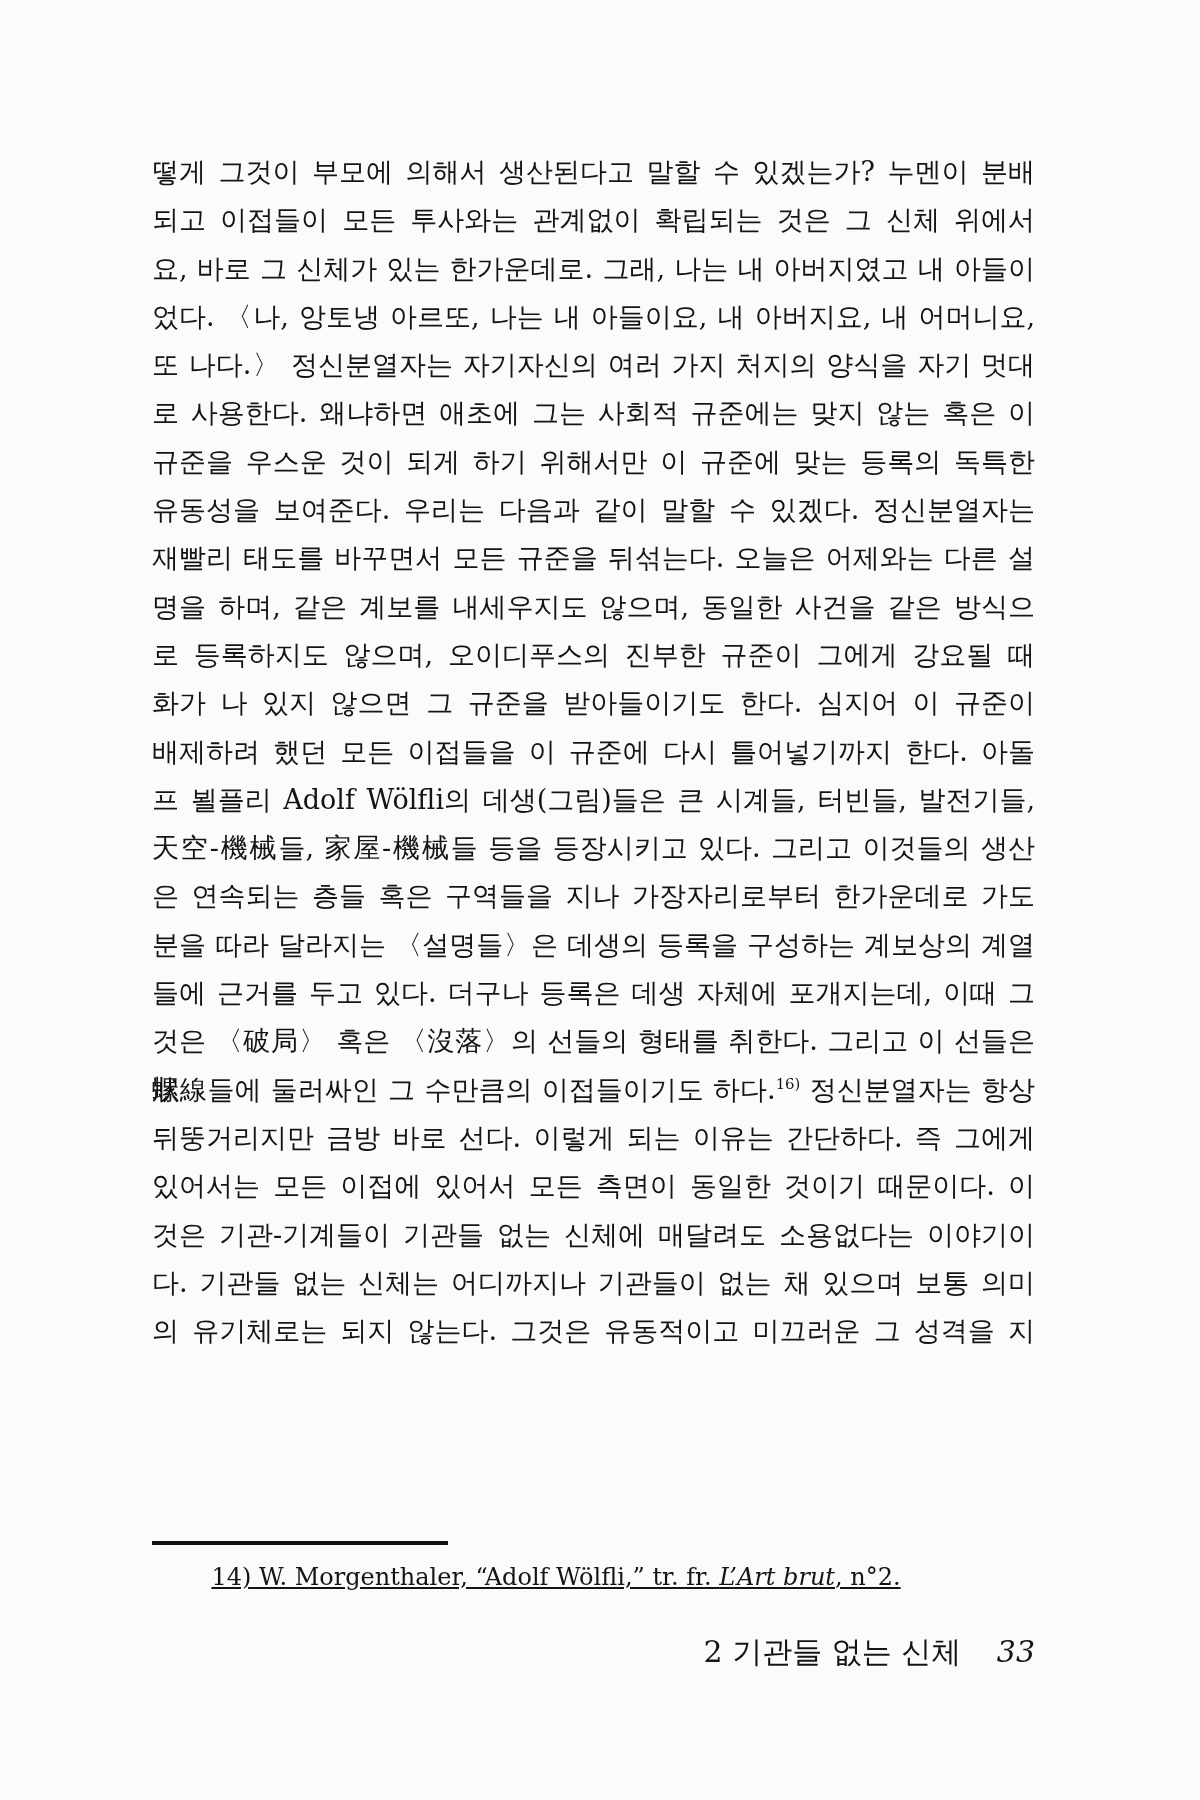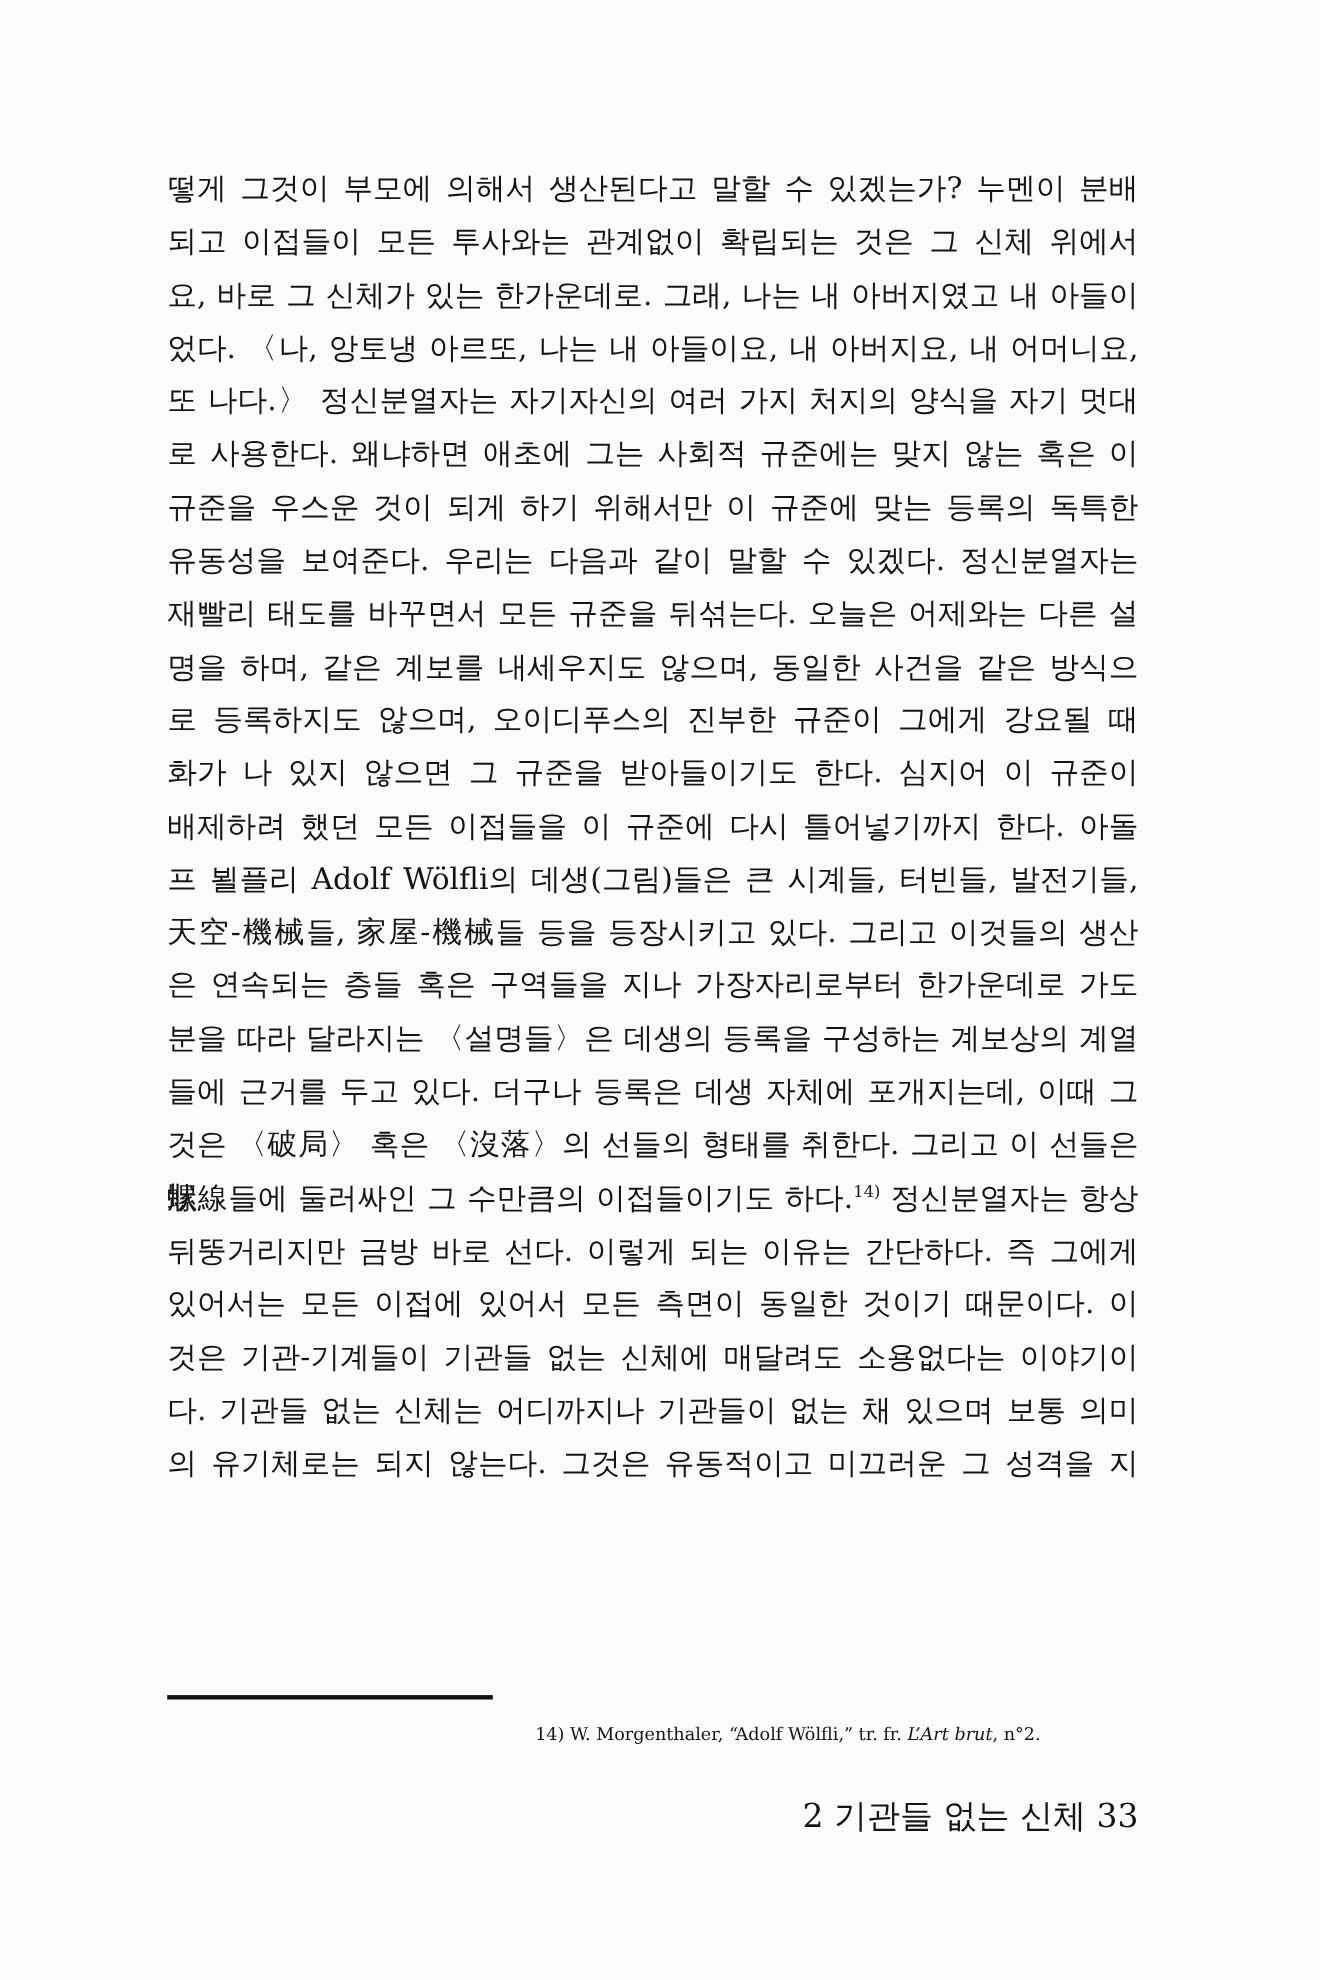--- a/index.html
+++ b/index.html
@@ -46,36 +46,39 @@
     top: 1541px;
     width: 296px;
     height: 4px;
     background: #111;
   }
   .footnote {
     position: absolute;
     left: 166px;
     top: 1560px;
     width: 780px;
-    font-size: 16px;
+    font-size: 24px;
     line-height: 34px;
-    text-align: right;
+    text-align: center;
+    text-decoration: underline;
   }
   .footnote .it {
     font-style: italic;
   }
   .page-footer {
     position: absolute;
     top: 1632px;
     right: 165px;
     font-size: 30px;
     line-height: 40px;
     white-space: nowrap;
   }
   .page-footer .pagenum {
+    margin-left: 26px;
+    font-style: italic;
   }
 </style>
 </head>
 <body>
 
 <div class="page">
 
   <div class="body-text">
       <div class="line"><span>떻게 그것이 부모에 의해서 생산된다고 말할 수 있겠는가? 누멘이 분배</span></div>
       <div class="line"><span>되고 이접들이 모든 투사와는 관계없이 확립되는 것은 그 신체 위에서</span></div>
@@ -89,21 +92,21 @@
       <div class="line"><span>명을 하며, 같은 계보를 내세우지도 않으며, 동일한 사건을 같은 방식으</span></div>
       <div class="line"><span>로 등록하지도 않으며, 오이디푸스의 진부한 규준이 그에게 강요될 때</span></div>
       <div class="line"><span>화가 나 있지 않으면 그 규준을 받아들이기도 한다. 심지어 이 규준이</span></div>
       <div class="line"><span>배제하려 했던 모든 이접들을 이 규준에 다시 틀어넣기까지 한다. 아돌</span></div>
       <div class="line"><span>프 뵐플리 Adolf Wölfli의 데생(그림)들은 큰 시계들, 터빈들, 발전기들,</span></div>
       <div class="line"><span>天空-機械들, 家屋-機械들 등을 등장시키고 있다. 그리고 이것들의 생산</span></div>
       <div class="line"><span>은 연속되는 층들 혹은 구역들을 지나 가장자리로부터 한가운데로 가도</span></div>
       <div class="line"><span>분을 따라 달라지는 〈설명들〉은 데생의 등록을 구성하는 계보상의 계열</span></div>
       <div class="line"><span>들에 근거를 두고 있다. 더구나 등록은 데생 자체에 포개지는데, 이때 그</span></div>
       <div class="line"><span>것은 〈破局〉 혹은 〈沒落〉의 선들의 형태를 취한다. 그리고 이 선들은 螺</span></div>
-      <div class="line"><span>狀線들에 둘러싸인 그 수만큼의 이접들이기도 하다.</span><span class="sup">14)</span><span> 정신분열자는 항상</span></div>
+      <div class="line"><span>狀線들에 둘러싸인 그 수만큼의 이접들이기도 하다.</span><span class="sup">16)</span><span> 정신분열자는 항상</span></div>
       <div class="line"><span>뒤뚱거리지만 금방 바로 선다. 이렇게 되는 이유는 간단하다. 즉 그에게</span></div>
       <div class="line"><span>있어서는 모든 이접에 있어서 모든 측면이 동일한 것이기 때문이다. 이</span></div>
       <div class="line"><span>것은 기관-기계들이 기관들 없는 신체에 매달려도 소용없다는 이야기이</span></div>
       <div class="line"><span>다. 기관들 없는 신체는 어디까지나 기관들이 없는 채 있으며 보통 의미</span></div>
       <div class="line"><span>의 유기체로는 되지 않는다. 그것은 유동적이고 미끄러운 그 성격을 지</span></div>
     </div>
 
   <div class="footnote-rule"></div>
 
   <div class="footnote"><span>14) W. Morgenthaler, “Adolf Wölfli,” tr. fr. </span><span class="it">L’Art brut</span><span>, n°2.</span></div>

